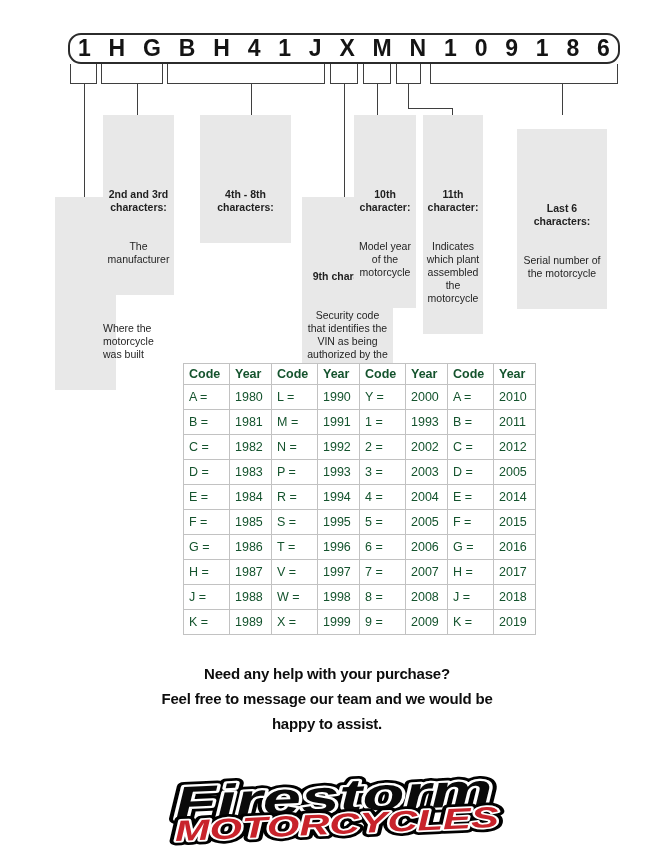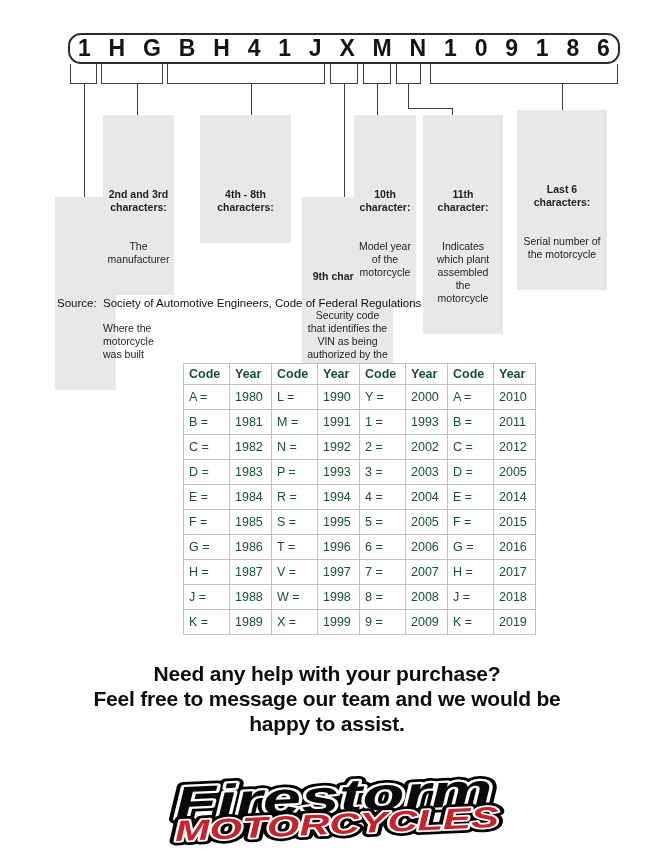--- a/index.html
+++ b/index.html
@@ -41,22 +41,22 @@
   
   .note-box{
     position:absolute;background:#e8e8e8;text-align:center;
     font-size:10.5px;line-height:13px;color:#1f1f1f;
     padding:3px 2px;box-sizing:border-box;white-space:pre;
   }
   .note-title{font-weight:bold;margin-top:44px;}
   .nb-2nd{left:103px;top:115px;width:71px;}
   .nb-4th{left:200px;top:115px;width:91px;}
   .nb-10th{left:354px;top:115px;width:62px;}
-  .nb-11th{left:423px;top:115px;width:80px;}
-  .nb-last6{left:517px;top:110px;width:90px;}
+  .nb-11th{left:423px;top:115px;width:60px;}
+  .nb-last6{left:517px;top:129px;width:90px;}
   .nb-1st{left:55px;top:197px;width:61px;padding-left:48px;}
   .nb-9th{left:302px;top:197px;width:91px;}
   
   .source-note{
     position:absolute;left:57px;top:297px;font-size:11.5px;color:#101010;white-space:pre;
   }
   
   .year-table{
     position:absolute;left:183px;top:363px;border-collapse:collapse;
     font-size:12.5px;color:#14532d;
@@ -66,21 +66,21 @@
     padding:3px 3px 3px 5px;background:#fff;
   }
   .year-table td{
     border:1px solid #c2c2c2;text-align:left;padding:5px 3px 5px 5px;background:#fff;
   }
   .year-table .code-col{width:37px;}
   .year-table .year-col{width:33px;}
   
   .help-message{
     position:absolute;left:0;width:654px;top:661px;text-align:center;
-    font-weight:bold;font-size:21px;line-height:25px;color:#0d0d0d;white-space:pre-line;
+    font-weight:bold;font-size:15px;line-height:25px;color:#0d0d0d;white-space:pre-line;
     letter-spacing:-0.2px;
   }
   
   .brand-logo{position:absolute;left:160px;top:768px;width:352px;height:80px;}
   .logo-text{font-family:"Liberation Sans",sans-serif;font-weight:bold;font-style:italic;}
 </style>
 </head>
 <body>
 
 <div id="canvas">
@@ -164,21 +164,20 @@
 the
 motorcycle</div>
   </div>
   <div class="note-box nb-last6">
     <div class="note-title">Last 6
 characters:</div>
     <div class="note-desc">Serial number of
 the motorcycle</div>
   </div>
 
-  <div class="source-note">Source:  Society of Automotive Engineers, Code of Federal Regulations</div>
 
   <table class="year-table">
     <thead>
         <tr>
           <th class="code-col">Code</th>
           <th class="year-col">Year</th>
           <th class="code-col">Code</th>
           <th class="year-col">Year</th>
           <th class="code-col">Code</th>
           <th class="year-col">Year</th>

